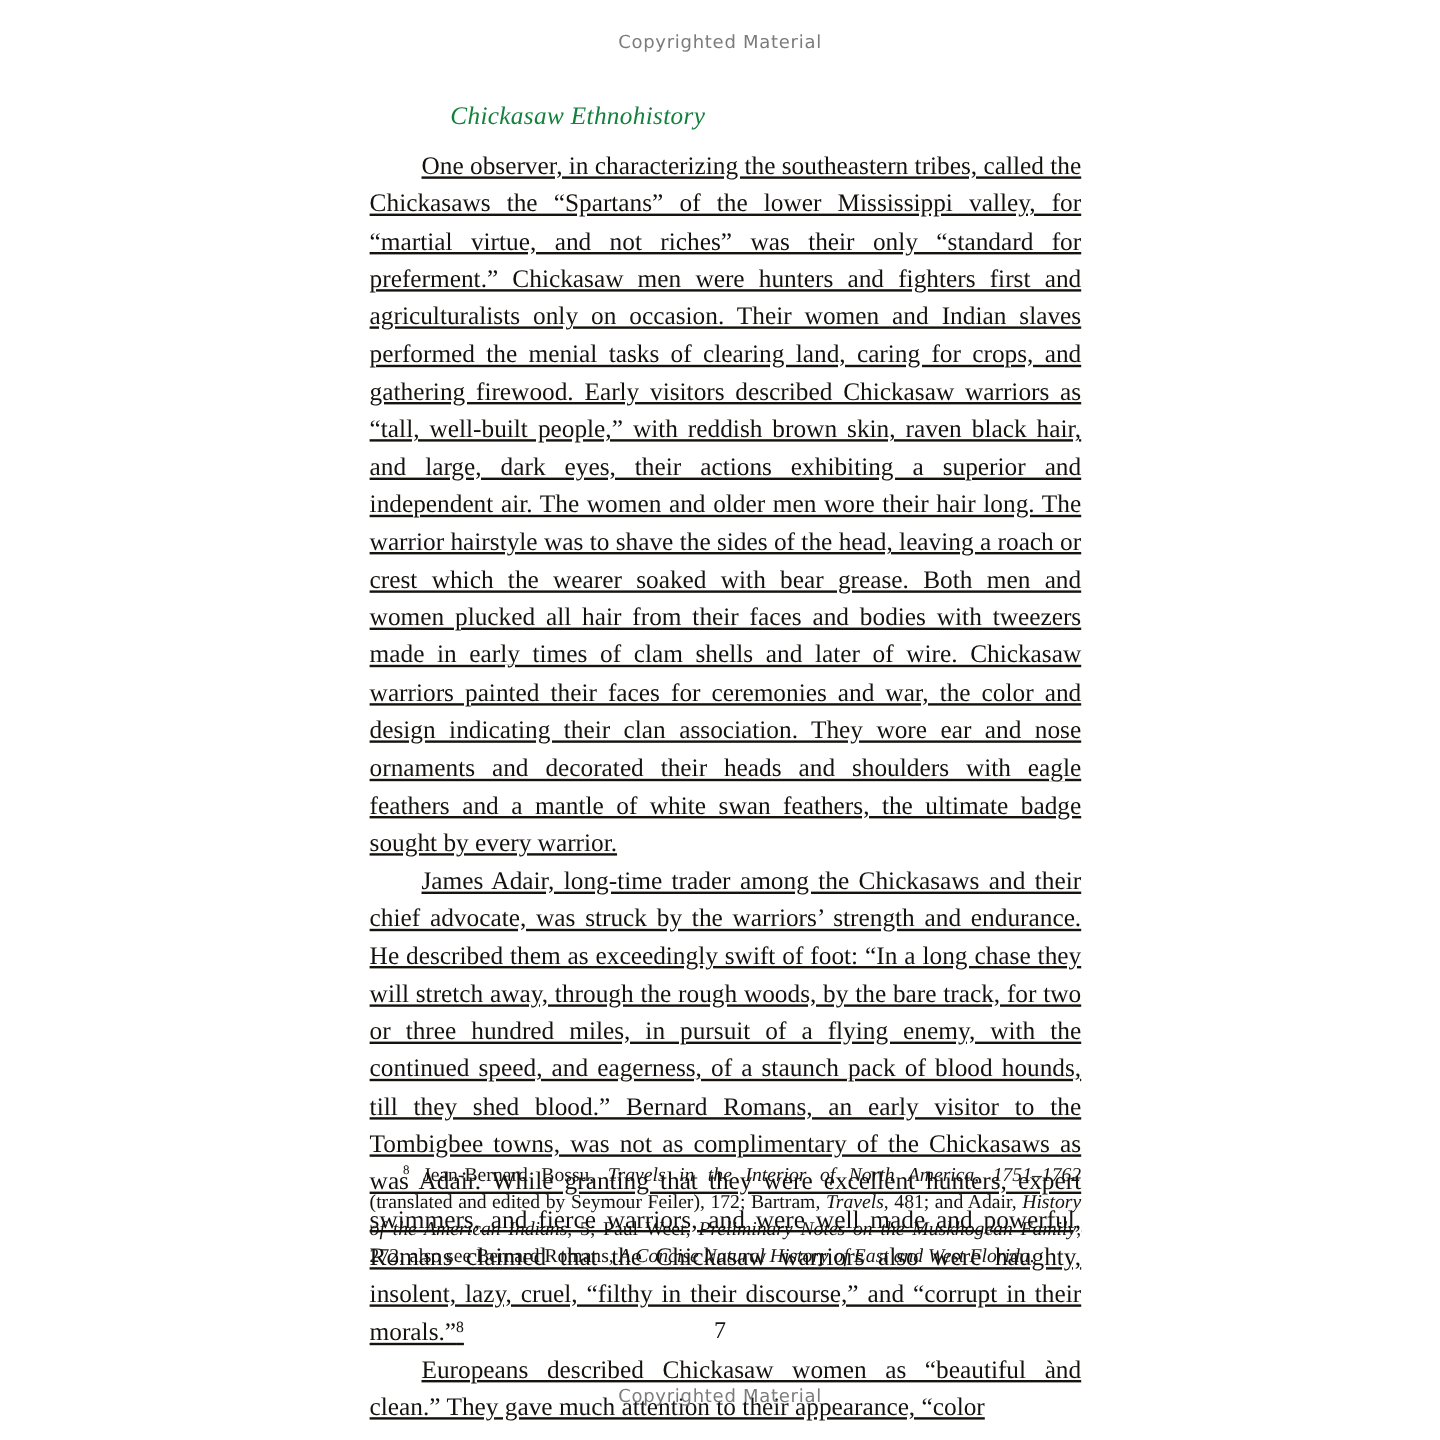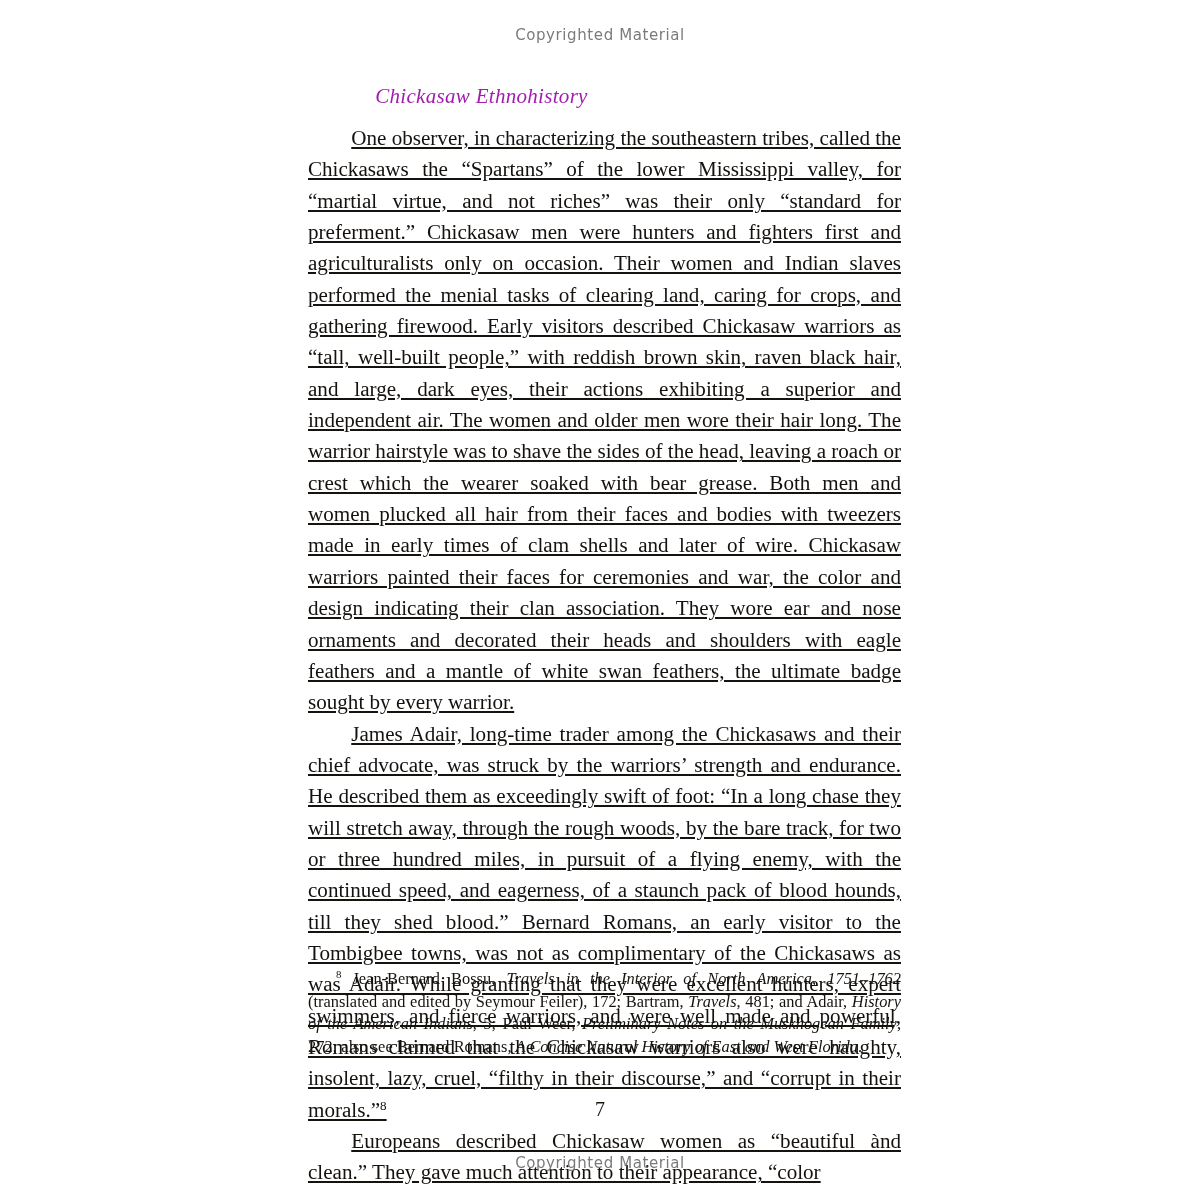--- a/index.html
+++ b/index.html
@@ -36,21 +36,21 @@
   
   .running-head {
     position: absolute;
     left: 0;
     top: 84px;
     width: 963px;
     text-align: center;
     font-style: italic;
     font-size: 21px;
     letter-spacing: 0.3px;
-    color: #a21caf;
+    color: #15803d;
   }
 
   
   .textblock {
     position: absolute;
     left: 308px;
     top: 123px;
     width: 593px;
     text-decoration: underline;
   }

